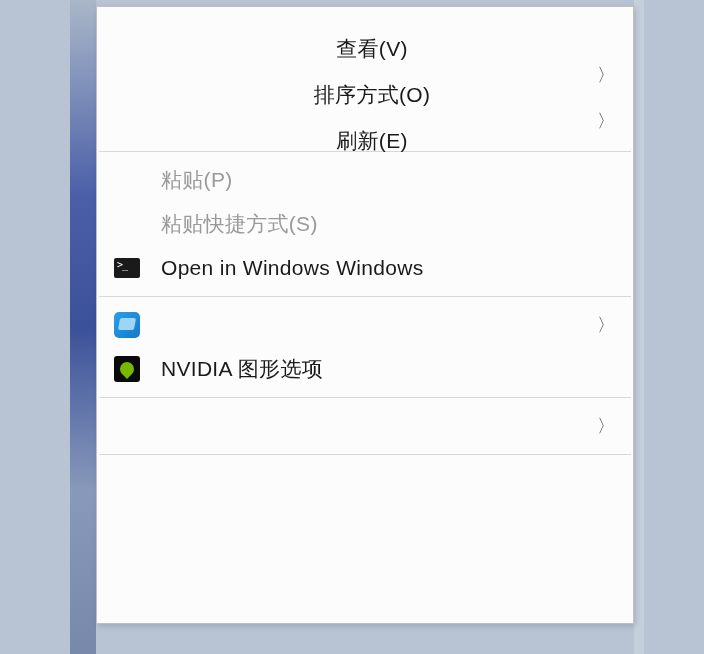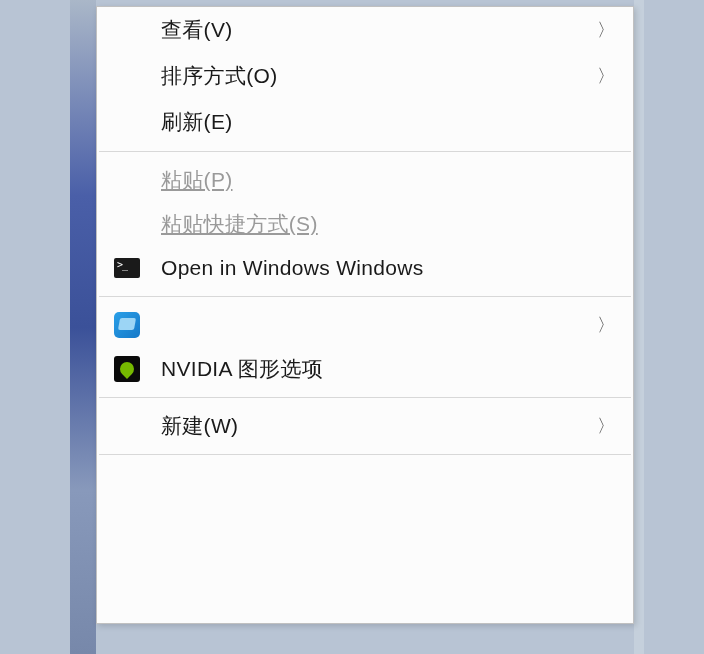--- a/index.html
+++ b/index.html
@@ -45,38 +45,38 @@
       display: flex;
       align-items: center;
       height: 44px;
       padding-left: 14px;
       padding-right: 18px;
       position: relative;
       cursor: default;
     }
     .menu-item.tall {
       height: 46px;
+      flex-direction: column;
     }
     .icon-slot {
       width: 32px;
       height: 28px;
       display: flex;
       align-items: center;
       justify-content: center;
       flex-shrink: 0;
     }
     .label {
       margin-left: 18px;
       font-size: 21px;
       color: #1a1a1a;
       letter-spacing: 0.3px;
     }
     .disabled .label {
       color: #9a9a9a;
-      text-decoration: underline;
     }
     .chevron {
       margin-left: auto;
       color: #555;
       font-size: 18px;
     }
     .separator {
       height: 1px;
       background: #d8d8d8;
       margin: 6px 2px;
@@ -230,21 +230,20 @@
     <span class="icon-slot">
         <span class="icon-nvidia"></span>
       </span>
     <span class="label">NVIDIA 图形选项</span>
   </div>
 
   <div class="separator"></div>
 
   <div class="menu-item">
     <span class="icon-slot"></span>
-    <span class="label">新建(W)</span>
     <span class="chevron">〉</span>
   </div>
 
   <div class="separator"></div>
 
 
 
 </div>
 
 </body></html>

